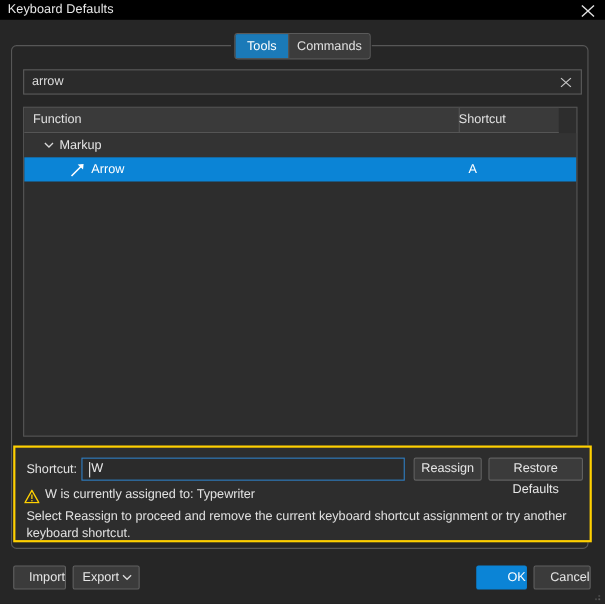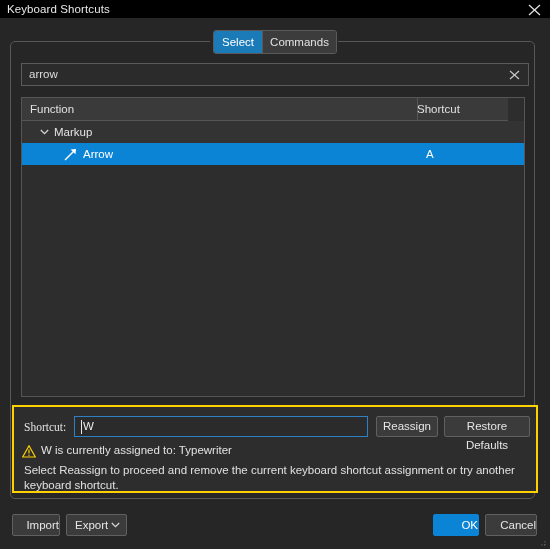--- a/index.html
+++ b/index.html
@@ -216,21 +216,20 @@
     box-sizing: border-box;
     background: #2d2d2d;
   }
   #shortcut-label {
     position: absolute;
     left: 10px; top: 10px;
     line-height: 20px;
     font-size: 11.5px;
     color: #e2e2e2;
     user-select: none;
-    font-family: Liberation Serif, serif;
   }
   #shortcut-input {
     position: absolute;
     left: 60px; top: 9px;
     width: 294px; height: 21px;
     background: #2b2b2b;
     border: 1px solid #2f7fc4;
     box-sizing: border-box;
   }
   #shortcut-caret {
@@ -319,34 +318,34 @@
     right: 2px; bottom: 1px;
     width: 12px; height: 12px;
   }
 </style>
 </head>
 <body>
 
 <div id="app">
 
   <div id="titlebar">
-    <div id="title-text">Keyboard Shortcuts</div>
+    <div id="title-text">Keyboard Defaults</div>
     <div id="close-btn">
       <svg width="13" height="12" viewBox="0 0 13 12">
         <line x1="1" y1="1" x2="12" y2="11" stroke="#e6e6e6" stroke-width="1.2"></line>
         <line x1="12" y1="1" x2="1" y2="11" stroke="#e6e6e6" stroke-width="1.2"></line>
       </svg>
     </div>
   </div>
 
   <div id="groupbox"></div>
   <div id="tab-mask"></div>
 
   <div id="tabs">
-    <div class="tab tools active">Select</div>
+    <div class="tab tools active">Tools</div>
     <div class="tab commands inactive">Commands</div>
   </div>
 
   <div id="search-row">
     <input id="search-input" type="text" value="arrow" style="">
     <div id="search-clear">
       <svg width="11" height="10" viewBox="0 0 11 10">
         <line x1="1" y1="1" x2="10" y2="9" stroke="#c9c9c9" stroke-width="1.1"></line>
         <line x1="10" y1="1" x2="1" y2="9" stroke="#c9c9c9" stroke-width="1.1"></line>
       </svg>

